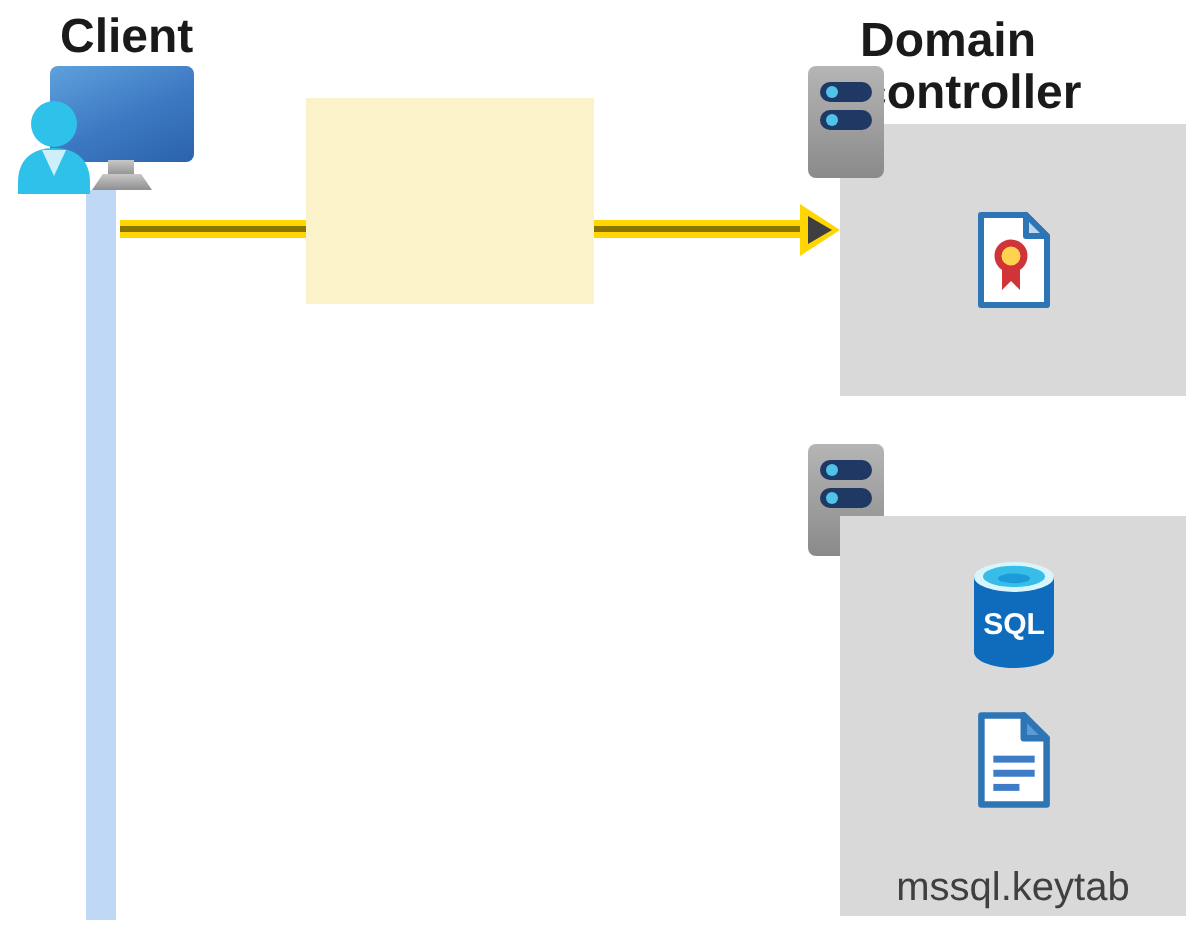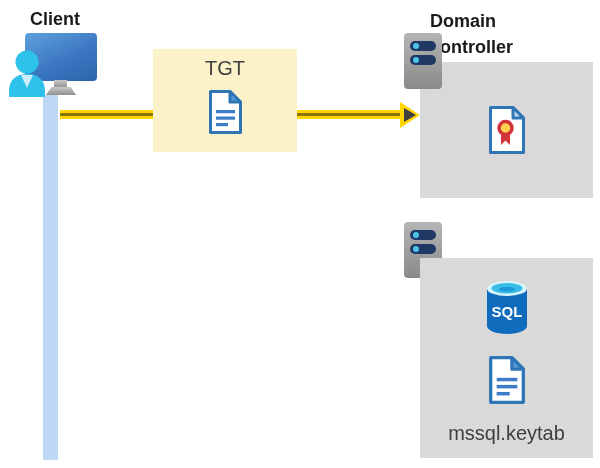--- a/index.html
+++ b/index.html
@@ -3,21 +3,21 @@
 <meta charset="utf-8">
 <style>
   html,body{margin:0;padding:0;background:#fff;}
   #stage{
     position:relative;width:600px;height:468px;background:#fff;overflow:hidden;
     font-family:"Liberation Sans","DejaVu Sans",sans-serif;
   }
   .abs{position:absolute;}
 
   
-  .title{font-size:18px;font-weight:700;color:var(--title_black);line-height:26px;}
+  .title{font-size:24px;font-weight:700;color:var(--title_black);line-height:26px;}
   .token-label{font-size:20px;color:var(--text_dark);}
   .file-label{font-size:20px;color:var(--text_dark);}
 
   
   #client-label{left:30px;top:6px;}
   #monitor{left:25px;top:33px;width:72px;height:48px;border-radius:4px;
     background:linear-gradient(155deg,var(--monitor_blue_light) 0%,var(--monitor_blue_mid) 55%,var(--monitor_blue_dark) 100%);}
   #stand-neck{left:54px;top:80px;width:13px;height:8px;
     background:linear-gradient(180deg,var(--stand_light),var(--stand_dark));}
   #stand-base{left:46px;top:87px;width:30px;height:8px;
@@ -65,21 +65,21 @@
   .seal-ribbon{fill:var(--seal_red);}
   .sql-body{fill:var(--sql_blue);}
   .sql-rim{fill:var(--sql_rim);}
   .sql-top{fill:var(--sql_cyan);}
   .sql-swirl{fill:var(--sql_swirl);}
   .sql-text{fill:#fff;font-family:"Liberation Sans",sans-serif;font-weight:700;font-size:15px;}
   .person-body{fill:var(--person_cyan);}
   .person-collar{fill:var(--person_collar);}
   .arrow-outer{fill:var(--accent_yellow);}
   .arrow-inner{fill:var(--arrowhead_dark);}
-  #linux-keytab-label{margin-top:17px;}
+  #linux-keytab-label{margin-top:28px;}
 </style>
 </head>
 <body>
 
 <div id="stage">
 
   <div class="abs title" id="client-label">Client</div>
 
   <div class="abs" id="client-vline"></div>
 
@@ -94,30 +94,20 @@
   </svg>
 
   <div class="abs shaft" id="shaft-left"></div>
   <div class="abs shaft" id="shaft-right"></div>
   <svg class="abs" id="arrowhead" width="20" height="26" viewBox="0 0 20 26">
     <polygon class="arrow-outer" points="0,0 20,13 0,26"></polygon>
     <polygon class="arrow-inner" points="4,6 16,13 4,20"></polygon>
   </svg>
 
   <div class="abs" id="token-box">
-    <div class="token-col">
-      <span class="token-label">TGT</span>
-      <svg width="35" height="46" viewBox="0 0 35 46">
-        <path class="doc-page" d="M2.5,2.5 H22 L32.5,13 V43.5 H2.5 Z"></path>
-        <path class="doc-fold" d="M22,2.5 V13 H32.5 Z"></path>
-        <rect class="doc-line" x="8" y="21" width="19" height="3.2"></rect>
-        <rect class="doc-line" x="8" y="27.5" width="19" height="3.2"></rect>
-        <rect class="doc-line" x="8" y="34" width="12" height="3.2"></rect>
-      </svg>
-    </div>
   </div>
 
   <div class="abs title" id="dc-label">Domain controller</div>
 
   <div class="abs panel" id="dc-box">
     <svg width="38" height="50" viewBox="0 0 38 50">
       <path class="doc-page" d="M2.5,2.5 H25 L35.5,13 V47.5 H2.5 Z"></path>
       <path class="cert-fold" d="M25,2.5 V13 H35.5 Z"></path>
       <path class="seal-ribbon" d="M13,27 V40 L17.5,35.5 L22,40 V27 Z"></path>
       <circle class="seal-ring" cx="17.5" cy="23" r="6.5"></circle>

